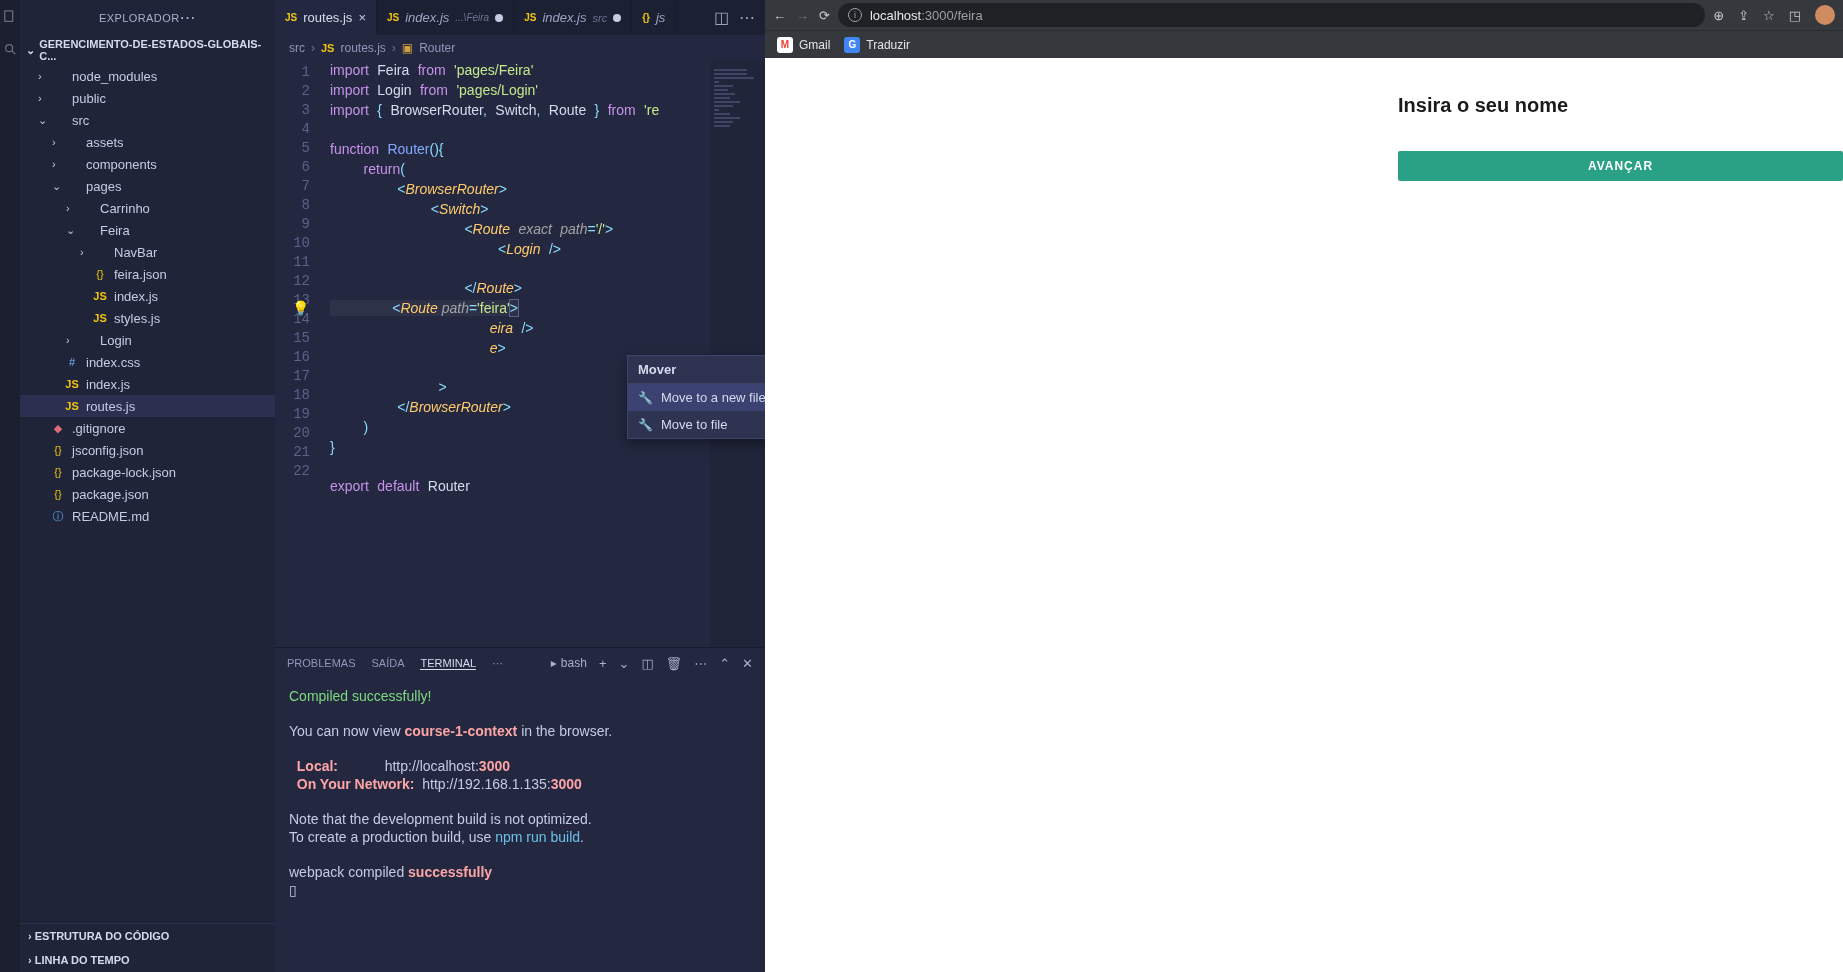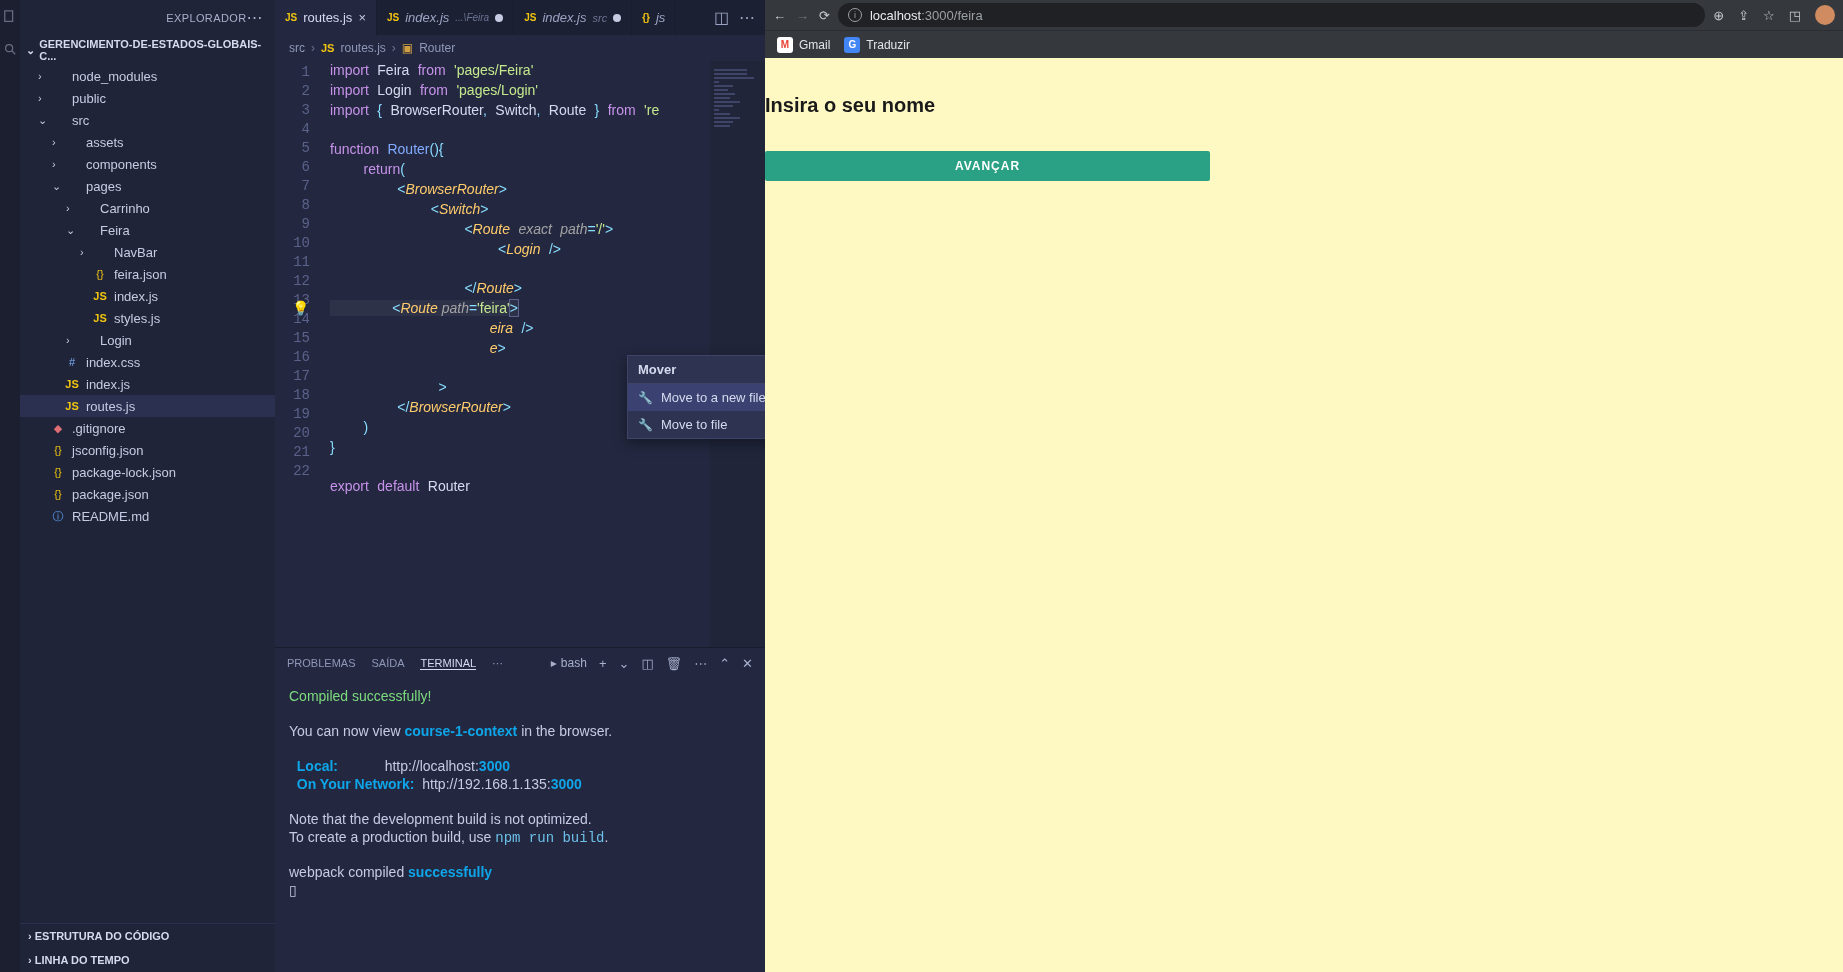--- a/index.html
+++ b/index.html
@@ -4,21 +4,21 @@
 <style>
 * { margin: 0; padding: 0; box-sizing: border-box; font-family: -apple-system, "Segoe UI", sans-serif; }
 body { display: flex; width: 1843px; height: 972px; overflow: hidden; background: #1e1e2e; }
 
 
 .vscode { display: flex; width: 765px; height: 100%; background: #1e2233; color: #c5cbe3; }
 .activity-bar { width: 20px; background: #1b1f30; display: flex; flex-direction: column; align-items: center; padding-top: 10px; gap: 18px; }
 .activity-bar .ab-icon { width: 14px; height: 14px; opacity: 0.45; }
 
 .sidebar { width: 255px; background: #1f2438; display: flex; flex-direction: column; font-size: 13px; }
-.sb-header { display: flex; justify-content: flex-end; align-items: center; padding: 8px 12px; color: #a8b0cc; font-size: 11px; letter-spacing: .4px; }
+.sb-header { display: flex; justify-content: center; align-items: center; padding: 8px 12px; color: #a8b0cc; font-size: 11px; letter-spacing: .4px; }
 .sb-header .dots { font-size: 16px; color: #a8b0cc; }
 .sb-title { display: flex; align-items: center; padding: 3px 6px; font-size: 11px; font-weight: 700; color: #d5dbef; }
 .sb-title .chev { margin-right: 4px; }
 .file-tree { flex: 1; overflow: auto; }
 .tree-row { display: flex; align-items: center; height: 22px; padding-left: 10px; white-space: nowrap; cursor: pointer; color: #c5cbe3; }
 .tree-row.selected { background: #2b3050; }
 .tree-row .chev { width: 12px; display: inline-block; color: #c5cbe3; font-size: 11px; }
 .tree-row .ficon { width: 16px; margin-right: 6px; display: inline-flex; justify-content: center; font-size: 11px; }
 .fjs { color: #f1c40f; font-weight: 700; }
 .fjson { color: #f1c40f; }
@@ -64,38 +64,38 @@
 
 
 .panel { height: 325px; border-top: 1px solid #181c2d; display: flex; flex-direction: column; background: #232840; }
 .panel-tabs { display: flex; align-items: center; height: 30px; padding: 0 12px; gap: 16px; font-size: 11px; color: #8f97b8; }
 .panel-tabs .pt { cursor: pointer; }
 .panel-tabs .pt.active { color: #d5dbef; border-bottom: 1px solid #d5dbef; }
 .panel-tabs .right { margin-left: auto; display: flex; gap: 12px; align-items: center; color: #a8b0cc; font-size: 13px; }
 .panel-tabs .shell { display: flex; align-items: center; gap: 4px; font-size: 12px; }
 .term { flex: 1; font-family: Consolas, "Courier New", monospace; font-size: 14px; line-height: 17px; padding: 10px 14px; white-space: pre; overflow: auto; color: #c5cbe3; }
 .t-green { color: #7ddb7d; }
-.t-bold { font-weight: 700; color: #0ea5e9; }
-.t-cyan { color: #6cc0e8; font-family: Liberation Mono, monospace; }
+.t-bold { font-weight: 700; color: #fca5a5; }
+.t-cyan { color: #6cc0e8; }
 
 
 .browser { flex: 1; display: flex; flex-direction: column; background: #2b2f33; }
 .br-toolbar { height: 30px; display: flex; align-items: center; gap: 8px; padding: 0 8px; background: #35383c; color: #c8ccd0; font-size: 13px; }
 .br-nav { display: flex; gap: 10px; color: #c8ccd0; }
 .br-nav span { cursor: pointer; }
 .addr { flex: 1; display: flex; align-items: center; height: 24px; background: #202124; border-radius: 14px; padding: 0 10px; gap: 8px; color: #c8ccd0; font-size: 13px; }
 .addr .info-icon { width: 14px; height: 14px; border: 1px solid #9aa0a6; border-radius: 50%; display: inline-flex; align-items: center; justify-content: center; font-size: 9px; color: #9aa0a6; }
 .br-right { display: flex; gap: 14px; color: #c8ccd0; align-items: center; }
 .avatar { width: 20px; height: 20px; border-radius: 50%; background: #d08c60; }
 .bookmarks { height: 28px; display: flex; align-items: center; gap: 14px; padding: 0 12px; background: #35383c; border-top: 1px solid #2a2d31; font-size: 12px; color: #e2e5e9; }
 .bm { display: flex; align-items: center; gap: 6px; cursor: pointer; }
 .bm-icon { width: 16px; height: 16px; display: inline-flex; align-items: center; justify-content: center; font-size: 10px; border-radius: 3px; }
 .gm { background: #fff; color: #ea4335; font-weight: 700; }
 .tr { background: #4285f4; color: #fff; font-weight: 700; }
-.br-page { flex: 1; background: #fef9c3; display: flex; justify-content: flex-start; padding-top: 36px; }
+.br-page { flex: 1; background: #ffffff; display: flex; justify-content: flex-end; padding-top: 36px; }
 .form-card { width: 445px; }
 .form-card h2 { font-size: 20px; font-weight: 700; margin-bottom: 34px; color: #1a1a1a; }
 .field { position: relative; margin-bottom: 26px; }
 .field label { position: absolute; left: 0; top: -12px; font-size: 10px; color: #8a8a8a; }
 .field input { width: 100%; border: none; border-bottom: 1px solid #9e9e9e; background: transparent; font-size: 14px; padding: 4px 0; outline: none; color: #333; }
 .field input::placeholder { color: #9e9e9e; }
 .submit { width: 100%; height: 30px; background: #2aa185; color: #fff; border: none; font-size: 12px; letter-spacing: 1px; font-weight: 600; cursor: pointer; border-radius: 2px; }
 </style>
 </head>
 <body>

